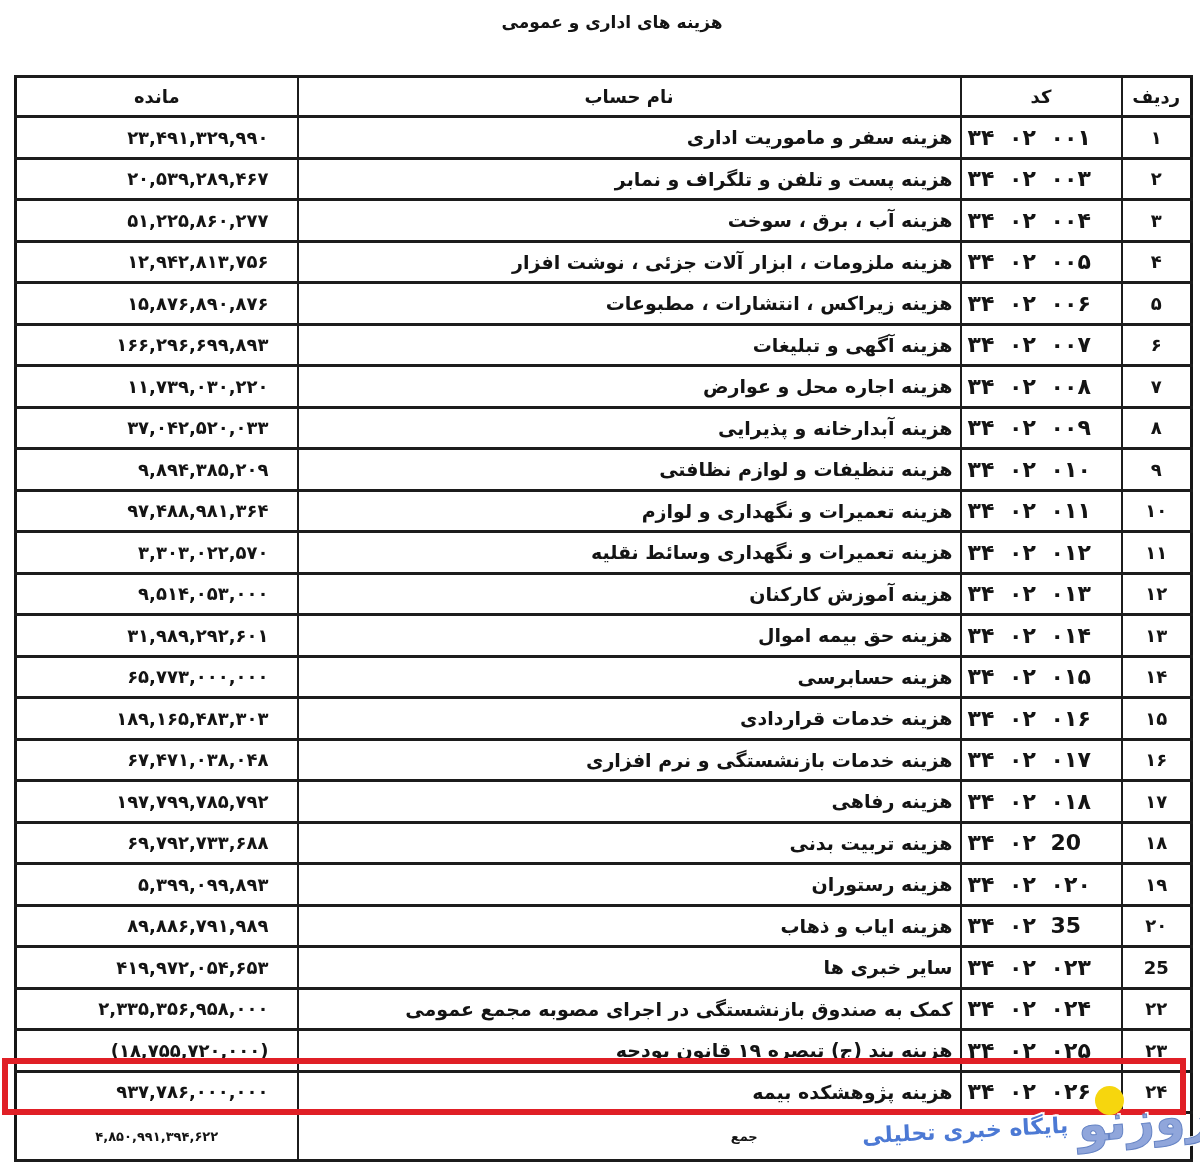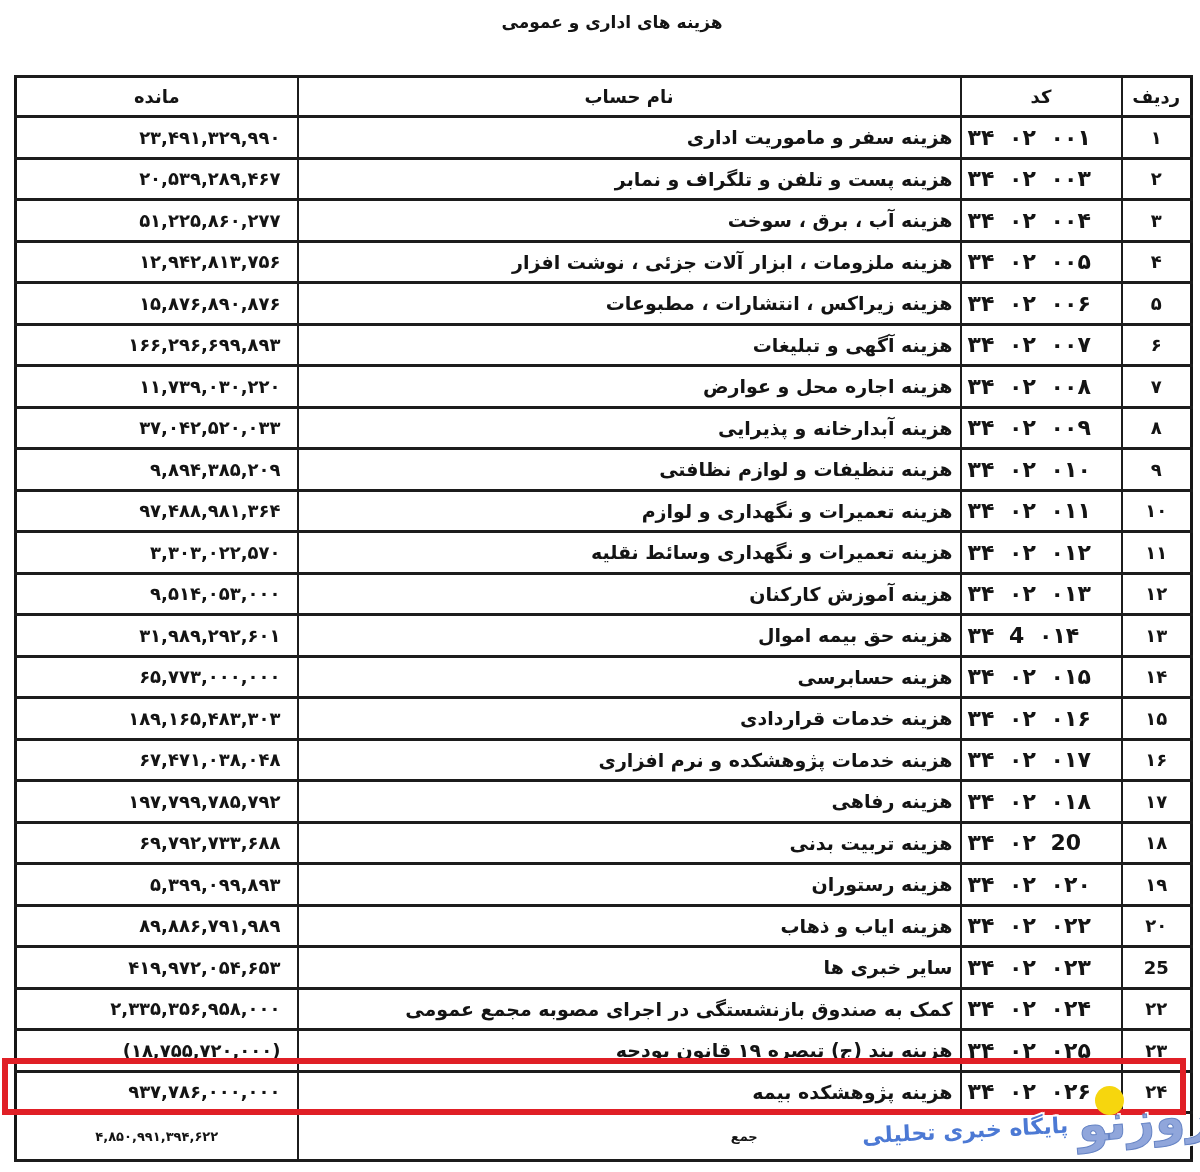--- a/index.html
+++ b/index.html
@@ -25,21 +25,21 @@
   }
   table.expenses{border:3px solid #161616;}
   thead tr{height:40px;}
   tbody tr{height:41.5px;}
   tfoot tr{height:48px;}
   th{font-size:18px;font-weight:bold;}
   td.c-radif{text-align:center;font-size:18px;font-weight:bold;}
   td.c-code{text-align:left;padding-left:6px;font-size:22px;font-weight:bold;}
   td.c-code span{word-spacing:7px;}
   td.c-name{text-align:right;padding-right:7px;padding-left:16px;font-size:19px;font-weight:bold;}
-  td.c-balance{text-align:right;padding-right:16px;font-size:18px;font-weight:bold;letter-spacing:.5px;}
+  td.c-balance{text-align:right;padding-right:28px;font-size:18px;font-weight:bold;letter-spacing:.5px;}
   tfoot td{text-align:center;font-size:13px;font-weight:bold;}
   .highlight-box{
     position:absolute;left:2px;top:1058px;width:1184px;height:57px;
     box-sizing:border-box;border:6px solid #e01f26;
     z-index:5;background:transparent;
   }
   .watermark{position:absolute;left:0;top:0;width:1200px;height:1172px;pointer-events:none;z-index:8;}
   .wm-dot{
     position:absolute;left:1095px;top:1086px;width:29px;height:29px;
     border-radius:50%;background:#f6d60e;z-index:10;
@@ -160,21 +160,21 @@
 
   <tr>
     <td class="c-radif"><span class="v-radif">۱۲</span></td>
     <td class="c-code"><span class="v-code" dir="ltr">۳۴ ۰۲ ۰۱۳</span></td>
     <td class="c-name"><span class="v-name">هزینه آموزش کارکنان</span></td>
     <td class="c-balance"><span class="v-balance" dir="ltr">۹,۵۱۴,۰۵۳,۰۰۰</span></td>
   </tr>
 
   <tr>
     <td class="c-radif"><span class="v-radif">۱۳</span></td>
-    <td class="c-code"><span class="v-code" dir="ltr">۳۴ 4 ۰۱۴</span></td>
+    <td class="c-code"><span class="v-code" dir="ltr">۳۴ ۰۲ ۰۱۴</span></td>
     <td class="c-name"><span class="v-name">هزینه حق بیمه اموال</span></td>
     <td class="c-balance"><span class="v-balance" dir="ltr">۳۱,۹۸۹,۲۹۲,۶۰۱</span></td>
   </tr>
 
   <tr>
     <td class="c-radif"><span class="v-radif">۱۴</span></td>
     <td class="c-code"><span class="v-code" dir="ltr">۳۴ ۰۲ ۰۱۵</span></td>
     <td class="c-name"><span class="v-name">هزینه حسابرسی</span></td>
     <td class="c-balance"><span class="v-balance" dir="ltr">۶۵,۷۷۳,۰۰۰,۰۰۰</span></td>
   </tr>
@@ -182,21 +182,21 @@
   <tr>
     <td class="c-radif"><span class="v-radif">۱۵</span></td>
     <td class="c-code"><span class="v-code" dir="ltr">۳۴ ۰۲ ۰۱۶</span></td>
     <td class="c-name"><span class="v-name">هزینه خدمات قراردادی</span></td>
     <td class="c-balance"><span class="v-balance" dir="ltr">۱۸۹,۱۶۵,۴۸۳,۳۰۳</span></td>
   </tr>
 
   <tr>
     <td class="c-radif"><span class="v-radif">۱۶</span></td>
     <td class="c-code"><span class="v-code" dir="ltr">۳۴ ۰۲ ۰۱۷</span></td>
-    <td class="c-name"><span class="v-name">هزینه خدمات پژوهشکده و نرم افزاری</span></td>
+    <td class="c-name"><span class="v-name">هزینه خدمات بازنشستگی و نرم افزاری</span></td>
     <td class="c-balance"><span class="v-balance" dir="ltr">۶۷,۴۷۱,۰۳۸,۰۴۸</span></td>
   </tr>
 
   <tr>
     <td class="c-radif"><span class="v-radif">۱۷</span></td>
     <td class="c-code"><span class="v-code" dir="ltr">۳۴ ۰۲ ۰۱۸</span></td>
     <td class="c-name"><span class="v-name">هزینه رفاهی</span></td>
     <td class="c-balance"><span class="v-balance" dir="ltr">۱۹۷,۷۹۹,۷۸۵,۷۹۲</span></td>
   </tr>
 
@@ -209,21 +209,21 @@
 
   <tr>
     <td class="c-radif"><span class="v-radif">۱۹</span></td>
     <td class="c-code"><span class="v-code" dir="ltr">۳۴ ۰۲ ۰۲۰</span></td>
     <td class="c-name"><span class="v-name">هزینه رستوران</span></td>
     <td class="c-balance"><span class="v-balance" dir="ltr">۵,۳۹۹,۰۹۹,۸۹۳</span></td>
   </tr>
 
   <tr>
     <td class="c-radif"><span class="v-radif">۲۰</span></td>
-    <td class="c-code"><span class="v-code" dir="ltr">۳۴ ۰۲ ۰۲۲</span></td>
+    <td class="c-code"><span class="v-code" dir="ltr">۳۴ ۰۲ 35</span></td>
     <td class="c-name"><span class="v-name">هزینه ایاب و ذهاب</span></td>
     <td class="c-balance"><span class="v-balance" dir="ltr">۸۹,۸۸۶,۷۹۱,۹۸۹</span></td>
   </tr>
 
   <tr>
     <td class="c-radif"><span class="v-radif">25</span></td>
     <td class="c-code"><span class="v-code" dir="ltr">۳۴ ۰۲ ۰۲۳</span></td>
     <td class="c-name"><span class="v-name">سایر خبری ها</span></td>
     <td class="c-balance"><span class="v-balance" dir="ltr">۴۱۹,۹۷۲,۰۵۴,۶۵۳</span></td>
   </tr>

